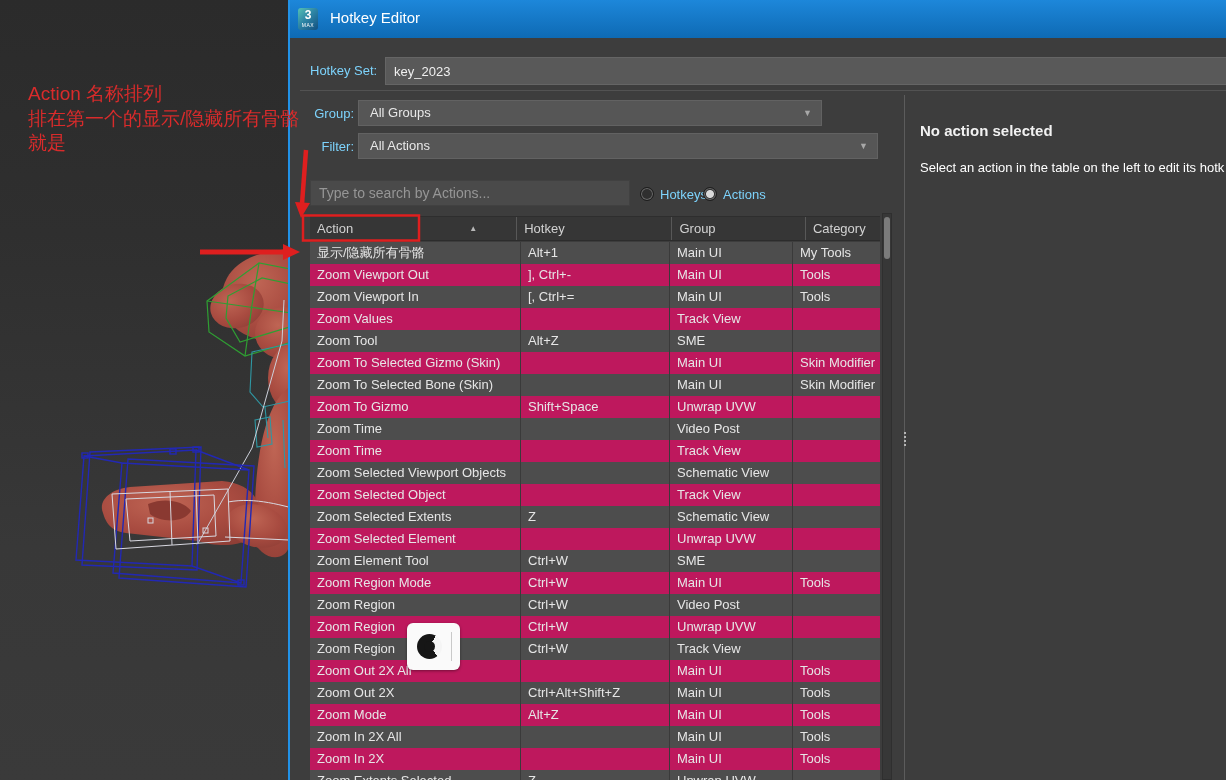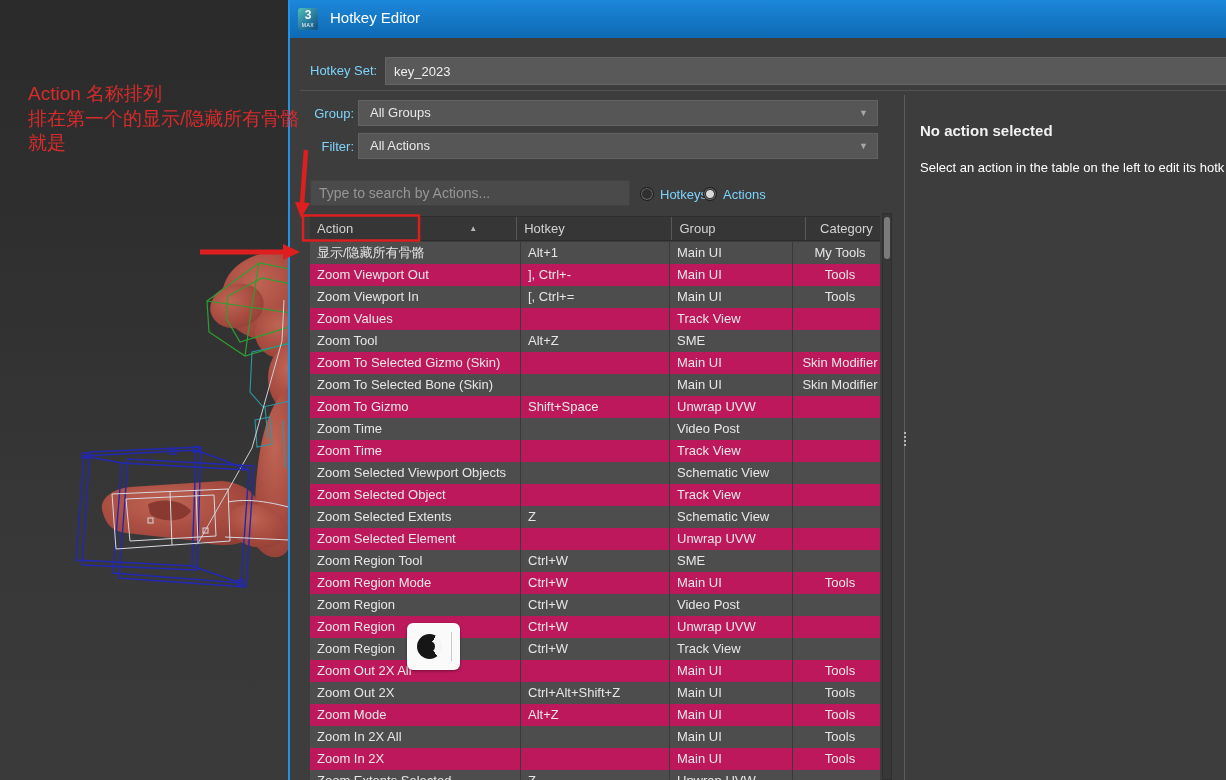--- a/index.html
+++ b/index.html
@@ -30,21 +30,21 @@
   .table{position:absolute;left:22px;top:216px;width:570px;height:564px;overflow:hidden;border-top:1px solid #2e2e2e;}
   .thead{position:absolute;left:0;top:0;width:570px;height:24px;background:#363636;display:flex;border-bottom:1px solid #2c2c2c;gap:29px;}
   .hcell{font-size:13px;color:#d2d2d2;line-height:23px;padding-left:7px;position:relative;}
   .hcell+.hcell{border-left:1px solid #585858;}
   .rows{position:absolute;left:0;top:25px;width:570px;}
   .trow{display:flex;height:22px;}
   .trow.odd{background:#4d4d4d;}
   .trow.even{background:#be185d;}
   .tcell{font-size:13px;color:#e6e6e6;line-height:22px;padding-left:7px;white-space:nowrap;overflow:hidden;}
   .tcell+.tcell{border-left:1px solid #3a3a3a;}
-  .c0{width:210px;} .c1{width:149px;} .c2{width:123px;} .c3{width:88px;text-align:center;}
+  .c0{width:210px;} .c1{width:149px;} .c2{width:123px;} .c3{width:88px;}
   .sort-ic{position:absolute;right:10px;top:0;font-size:8px;color:#b8b8b8;line-height:23px;}
   .vscroll{position:absolute;left:594px;top:213px;width:10px;height:567px;background:#373737;border:1px solid #2f2f2f;}
   .vthumb{position:absolute;left:1px;top:3px;width:6px;height:42px;background:#7b7b7b;border-radius:3px;}
   
   .split{position:absolute;left:616px;top:95px;width:1px;bottom:0;background:#5c5c5c;}
   .grip{position:absolute;left:613px;top:430px;width:7px;height:26px;}
   .grip i{display:block;width:2px;height:2px;background:#b5b5b5;margin:2px auto;}
   .panel-h{position:absolute;left:632px;top:122px;font-size:15px;font-weight:bold;color:#f2f2f2;}
   .panel-m{position:absolute;left:632px;top:160px;width:306px;font-size:13px;color:#ffffff;white-space:nowrap;overflow:hidden;}
   
@@ -126,21 +126,21 @@
       </span>
       <span class="title-text">Hotkey Editor</span>
     </div>
 
     <span class="lbl" style="left:22px;top:63px;">Hotkey Set:</span>
     <input class="field" style="left: 97px; top: 57px; width: 843px; height: 28px;" value="key_2023">
 
     <div class="hsep"></div>
 
     <span class="lbl" style="left:14px;top:106px;width:52px;text-align:right;">Group:</span>
-    <div class="dd" style="left:70px;top:100px;width:520px;height:26px;">
+    <div class="dd" style="left:70px;top:100px;width:464px;height:26px;">
       <span>All Groups</span>
       <span class="caret">▼</span>
     </div>
 
     <span class="lbl" style="left:14px;top:139px;width:52px;text-align:right;">Filter:</span>
     <div class="dd" style="left:70px;top:133px;width:520px;height:26px;">
       <span>All Actions</span>
       <span class="caret">▼</span>
     </div>
 
@@ -245,21 +245,21 @@
             <div class="tcell c2">Schematic View</div>
             <div class="tcell c3"></div>
           </div>
           <div class="trow even">
             <div class="tcell c0">Zoom Selected Element</div>
             <div class="tcell c1"></div>
             <div class="tcell c2">Unwrap UVW</div>
             <div class="tcell c3"></div>
           </div>
           <div class="trow odd">
-            <div class="tcell c0">Zoom Region Tool</div>
+            <div class="tcell c0">Zoom Element Tool</div>
             <div class="tcell c1">Ctrl+W</div>
             <div class="tcell c2">SME</div>
             <div class="tcell c3"></div>
           </div>
           <div class="trow even">
             <div class="tcell c0">Zoom Region Mode</div>
             <div class="tcell c1">Ctrl+W</div>
             <div class="tcell c2">Main UI</div>
             <div class="tcell c3">Tools</div>
           </div>

